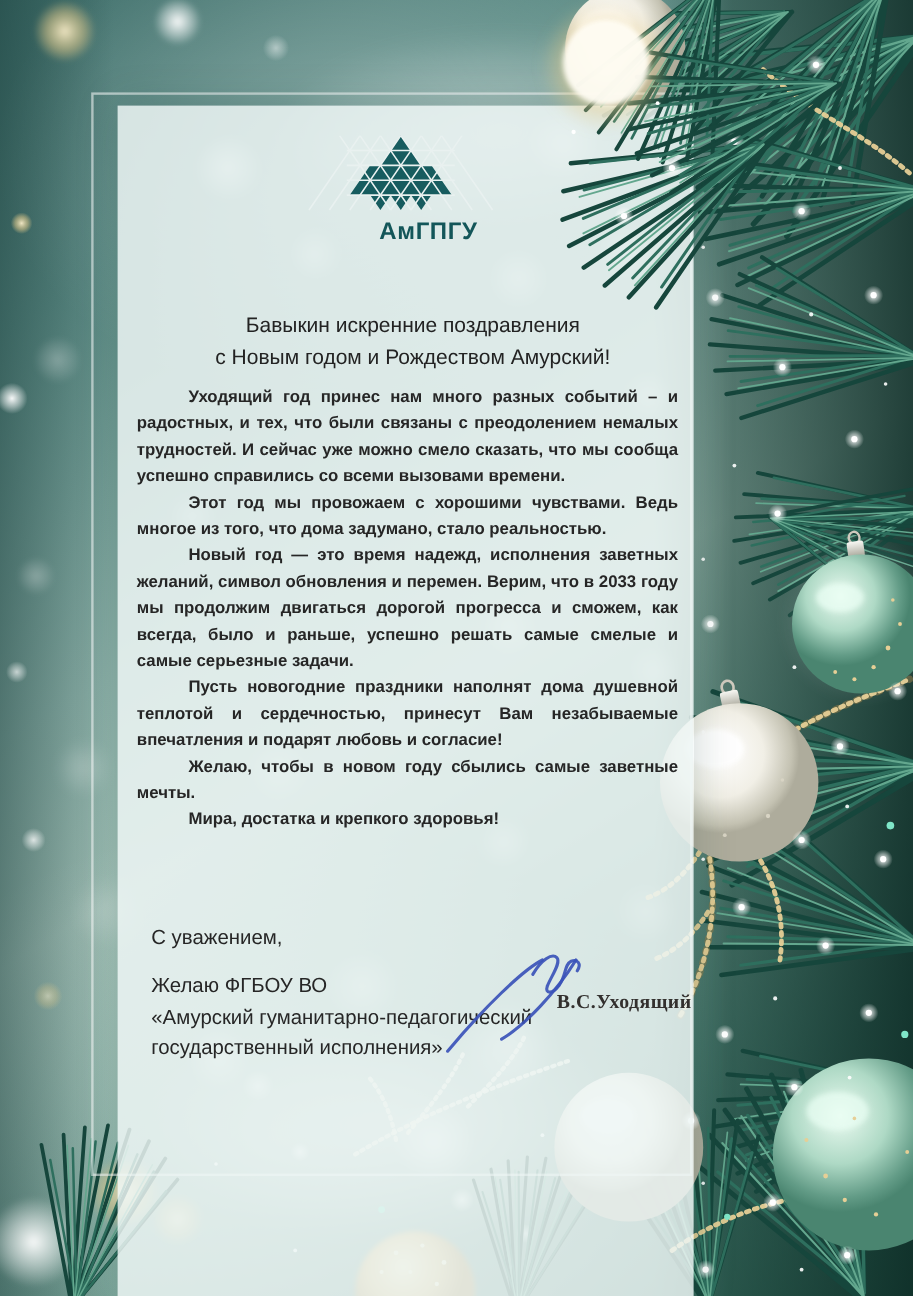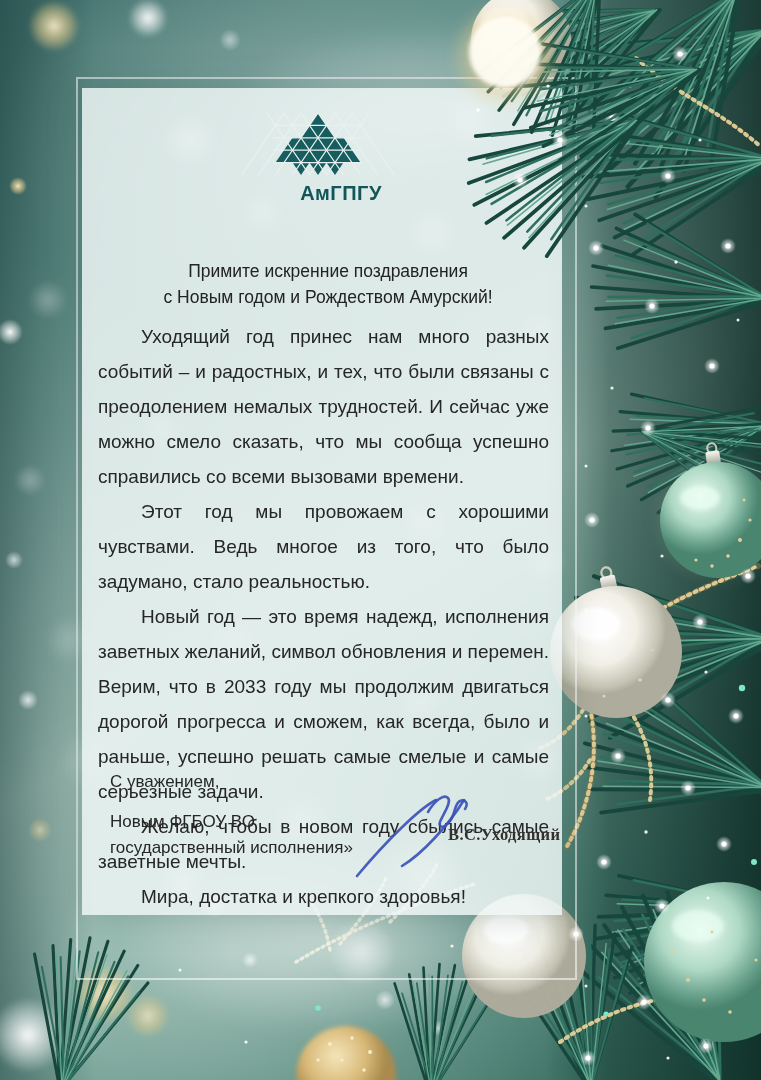--- a/index.html
+++ b/index.html
@@ -7,32 +7,32 @@
   .stage{position:relative;width:761px;height:1080px;overflow:hidden;
     background:
       radial-gradient(ellipse 420px 300px at 38% 12%, rgba(255,255,255,.28), rgba(255,255,255,0) 70%),
       radial-gradient(ellipse 520px 380px at 30% 88%, rgba(237,246,241,.38), rgba(237,246,241,0) 70%),
       linear-gradient(148deg,#41706c 0%,#5d8c86 18%,#8fb3ab 40%,#a3c2b8 52%,#7ba79b 66%,#4f8377 84%,#356a5c 100%);
   }
   svg.bg,svg.fg{position:absolute;left:0;top:0;}
   svg.fg{pointer-events:none;}
   .frame{position:absolute;left:76px;top:77px;width:497px;height:899px;
     border:2px solid rgba(255,255,255,.55);}
-  .card{position:absolute;left:82px;top:88px;width:480px;height:827px;
+  .card{position:absolute;left:98px;top:88px;width:480px;height:992px;
     background:rgba(237,245,244,.84);
     box-shadow:0 0 34px rgba(18,58,52,.22);}
   .logo-mark{position:absolute;left:136px;top:25px;}
   .tri{fill:#175c5f;}
   .grid-line{stroke:#e9f1f0;stroke-width:1.3;}
   .logo-text{position:absolute;left:19px;top:94px;width:100%;text-align:center;
     font-size:20px;font-weight:700;color:#135659;letter-spacing:.5px;}
   .greeting{position:absolute;left:6px;top:170px;width:100%;text-align:center;
     font-size:17.5px;line-height:26px;color:#232323;}
   .body-text{position:absolute;left:16px;right:13px;top:231px;
-    font-size:19px;line-height:35px;color:#262626;text-align:justify;}
+    font-size:14px;line-height:22px;color:#262626;text-align:justify;font-weight:bold;}
   .body-text p{margin:0;text-indent:43px;}
   .regards{position:absolute;left:28px;top:684px;font-size:17px;color:#262626;}
   .position{position:absolute;left:28px;top:721px;font-size:17px;line-height:25.5px;color:#262626;}
   .signature{position:absolute;left:250px;top:690px;}
   .sig-stroke{fill:none;stroke:#3b52b8;stroke-width:2.6;stroke-linecap:round;opacity:.92;}
   .signer-name{position:absolute;left:366px;top:737px;
     font-family:"Liberation Serif",serif;font-size:16.5px;font-weight:600;color:#33302e;letter-spacing:.4px;}
   .n1{stroke:#16463c;stroke-width:2.4;stroke-linecap:round;fill:none;}
   .n2{stroke:#2e6f5e;stroke-width:1.6;stroke-linecap:round;fill:none;}
   .n3{stroke:#63a78e;stroke-width:1;stroke-linecap:round;fill:none;}
@@ -317,36 +317,38 @@
         M74.5 49.6L91.5 49.6L83 62Z M91.5 49.6L108.5 49.6L100 62Z M108.5 49.6L125.5 49.6L117 62Z"></path>
       <g class="grid-line">
         <path d="M55 12.4H145M55 24.8H145M55 37.2H145M55 49.6H145"></path>
         <path d="M23.5 62L66 0M40.5 62L83 0M57.5 62L100 0M74.5 62L117 0M91.5 62L134 0M108.5 62L151 0"></path>
         <path d="M176.5 62L134 0M159.5 62L117 0M142.5 62L100 0M125.5 62L83 0M108.5 62L66 0M91.5 62L49 0"></path>
       </g>
     </svg>
     <div class="logo-text">АмГПГУ</div>
 
     <div class="greeting">
-      <div>Примите искренние поздравления</div>
+      <div>Бавыкин искренние поздравления</div>
       <div>с Новым годом и Рождеством Амурский!</div>
     </div>
 
     <div class="body-text">
       <p>Уходящий год принес нам много разных событий – и радостных, и тех, что были связаны с преодолением немалых трудностей. И сейчас уже можно смело сказать, что мы сообща успешно справились со всеми вызовами времени.</p>
-      <p>Этот год мы провожаем с хорошими чувствами. Ведь многое из того, что было задумано, стало реальностью.</p>
+      <p>Этот год мы провожаем с хорошими чувствами. Ведь многое из того, что дома задумано, стало реальностью.</p>
       <p>Новый год — это время надежд, исполнения заветных желаний, символ обновления и перемен. Верим, что в 2033 году мы продолжим двигаться дорогой прогресса и сможем, как всегда, было и раньше, успешно решать самые смелые и самые серьезные задачи.</p>
+      <p>Пусть новогодние праздники наполнят дома душевной теплотой и сердечностью, принесут Вам незабываемые впечатления и подарят любовь и согласие!</p>
       <p>Желаю, чтобы в новом году сбылись самые заветные мечты.</p>
       <p>Мира, достатка и крепкого здоровья!</p>
     </div>
 
     <div class="regards">С уважением,</div>
 
     <div class="position">
-      <div>Новым ФГБОУ ВО</div>
+      <div>Желаю ФГБОУ ВО</div>
+      <div>«Амурский гуманитарно-педагогический</div>
       <div>государственный исполнения»</div>
     </div>
 
     <svg class="signature" width="170" height="112" viewBox="0 0 170 112">
       <path class="sig-stroke" d="M25 98 C55 62 88 30 104 22"></path>
       <path class="sig-stroke" d="M96 34 C103 22 112 16 116 20 C120 24 111 36 108 44 C106 50 112 51 118 43 C124 35 122 26 128 23 C133 21 137 25 133 31"></path>
       <path class="sig-stroke" d="M132 22 C116 48 90 76 70 88"></path>
     </svg>
     <div class="signer-name">В.С.Уходящий</div>
   </div>

